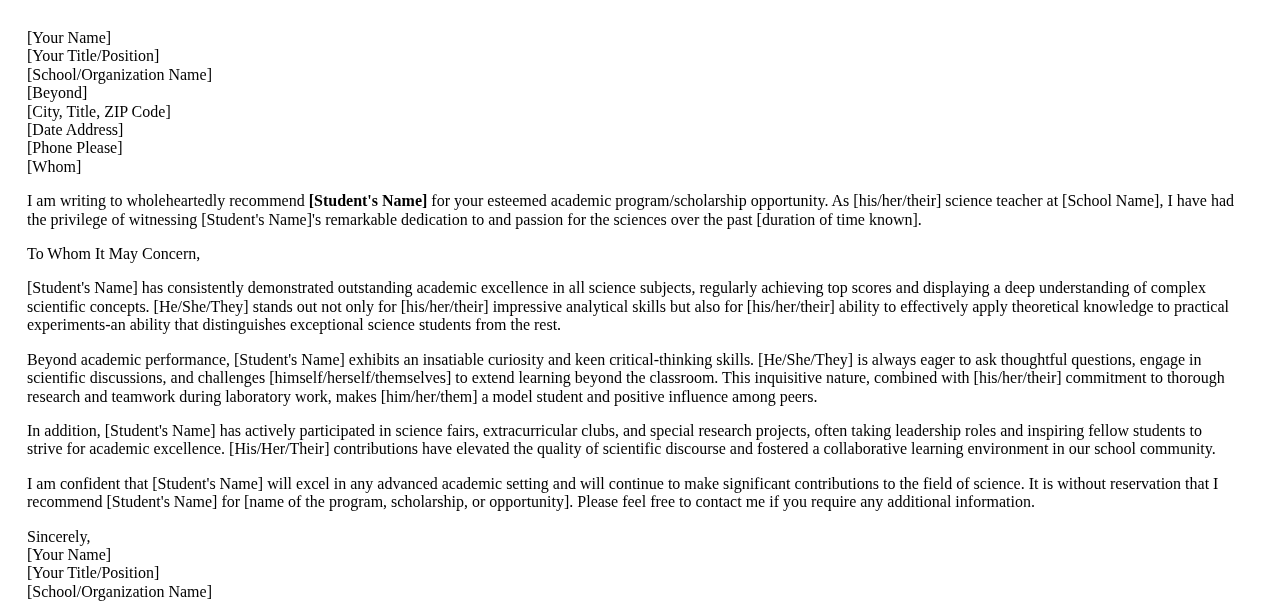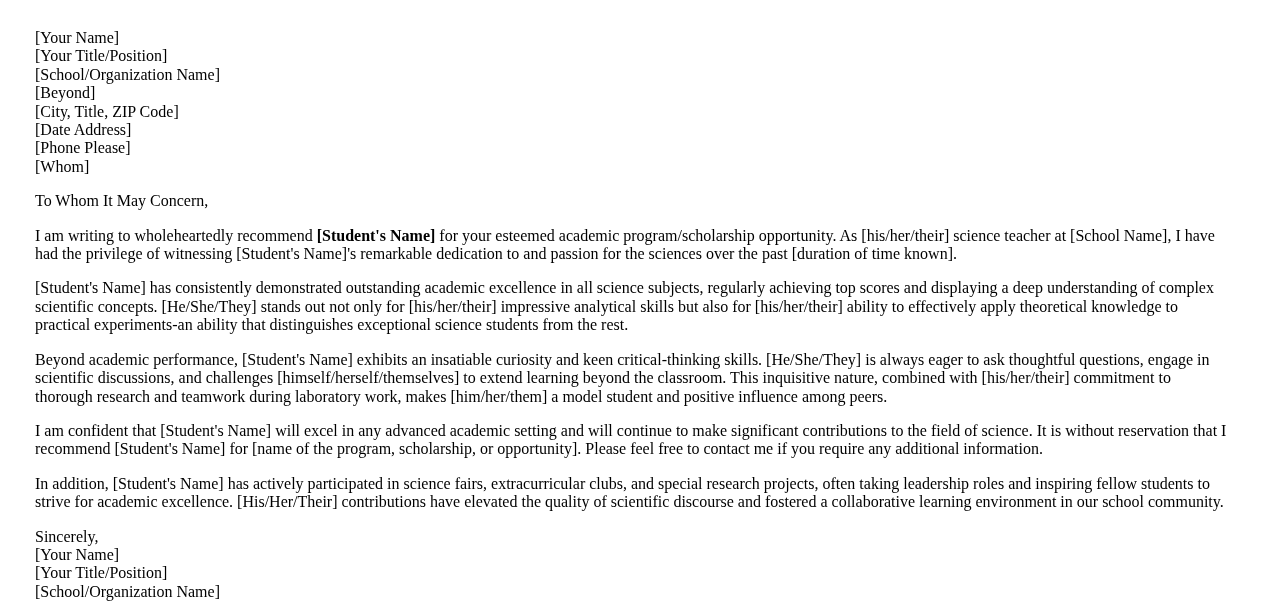--- a/index.html
+++ b/index.html
@@ -12,21 +12,21 @@
     width: 1278px;
     min-height: 601px;
     box-sizing: border-box;
     padding: 13px 40px 10px 27px;
     font-family: "Liberation Serif", "DejaVu Serif", serif;
     font-size: 16px;
     line-height: 18.4px;
     background: #ffffff;
   }
   .page p {
-    margin: 16px 8px;
+    margin: 16px 0;
   }
   .page p:first-child {
     margin-top: 16px;
   }
   b {
     font-weight: bold;
   }
 </style>
 </head>
 <body>
@@ -37,31 +37,31 @@
     <span>[Your Name]</span><br>
     <span>[Your Title/Position]</span><br>
     <span>[School/Organization Name]</span><br>
     <span>[Beyond]</span><br>
     <span>[City, Title, ZIP Code]</span><br>
     <span>[Date Address]</span><br>
     <span>[Phone Please]</span><br>
     <span>[Whom]</span>
   </p>
 
+  <p><span>I am writing to wholeheartedly recommend </span><b>[Student's Name]</b><span> for your esteemed academic program/scholarship opportunity. As [his/her/their] science teacher at [School Name], I have had the privilege of witnessing [Student's Name]'s remarkable dedication to and passion for the sciences over the past [duration of time known].</span></p>
+
   <p>To Whom It May Concern,</p>
-
-  <p><span>I am writing to wholeheartedly recommend </span><b>[Student's Name]</b><span> for your esteemed academic program/scholarship opportunity. As [his/her/their] science teacher at [School Name], I have had the privilege of witnessing [Student's Name]'s remarkable dedication to and passion for the sciences over the past [duration of time known].</span></p>
 
   <p>[Student's Name] has consistently demonstrated outstanding academic excellence in all science subjects, regularly achieving top scores and displaying a deep understanding of complex scientific concepts. [He/She/They] stands out not only for [his/her/their] impressive analytical skills but also for [his/her/their] ability to effectively apply theoretical knowledge to practical experiments-an ability that distinguishes exceptional science students from the rest.</p>
 
   <p>Beyond academic performance, [Student's Name] exhibits an insatiable curiosity and keen critical-thinking skills. [He/She/They] is always eager to ask thoughtful questions, engage in scientific discussions, and challenges [himself/herself/themselves] to extend learning beyond the classroom. This inquisitive nature, combined with [his/her/their] commitment to thorough research and teamwork during laboratory work, makes [him/her/them] a model student and positive influence among peers.</p>
 
+  <p>In addition, [Student's Name] has actively participated in science fairs, extracurricular clubs, and special research projects, often taking leadership roles and inspiring fellow students to strive for academic excellence. [His/Her/Their] contributions have elevated the quality of scientific discourse and fostered a collaborative learning environment in our school community.</p>
+
   <p>I am confident that [Student's Name] will excel in any advanced academic setting and will continue to make significant contributions to the field of science. It is without reservation that I recommend [Student's Name] for [name of the program, scholarship, or opportunity]. Please feel free to contact me if you require any additional information.</p>
-
-  <p>In addition, [Student's Name] has actively participated in science fairs, extracurricular clubs, and special research projects, often taking leadership roles and inspiring fellow students to strive for academic excellence. [His/Her/Their] contributions have elevated the quality of scientific discourse and fostered a collaborative learning environment in our school community.</p>
 
   <p>
     <span>Sincerely,</span><br>
     <span>[Your Name]</span><br>
     <span>[Your Title/Position]</span><br>
     <span>[School/Organization Name]</span>
   </p>
 
 </div>
 

